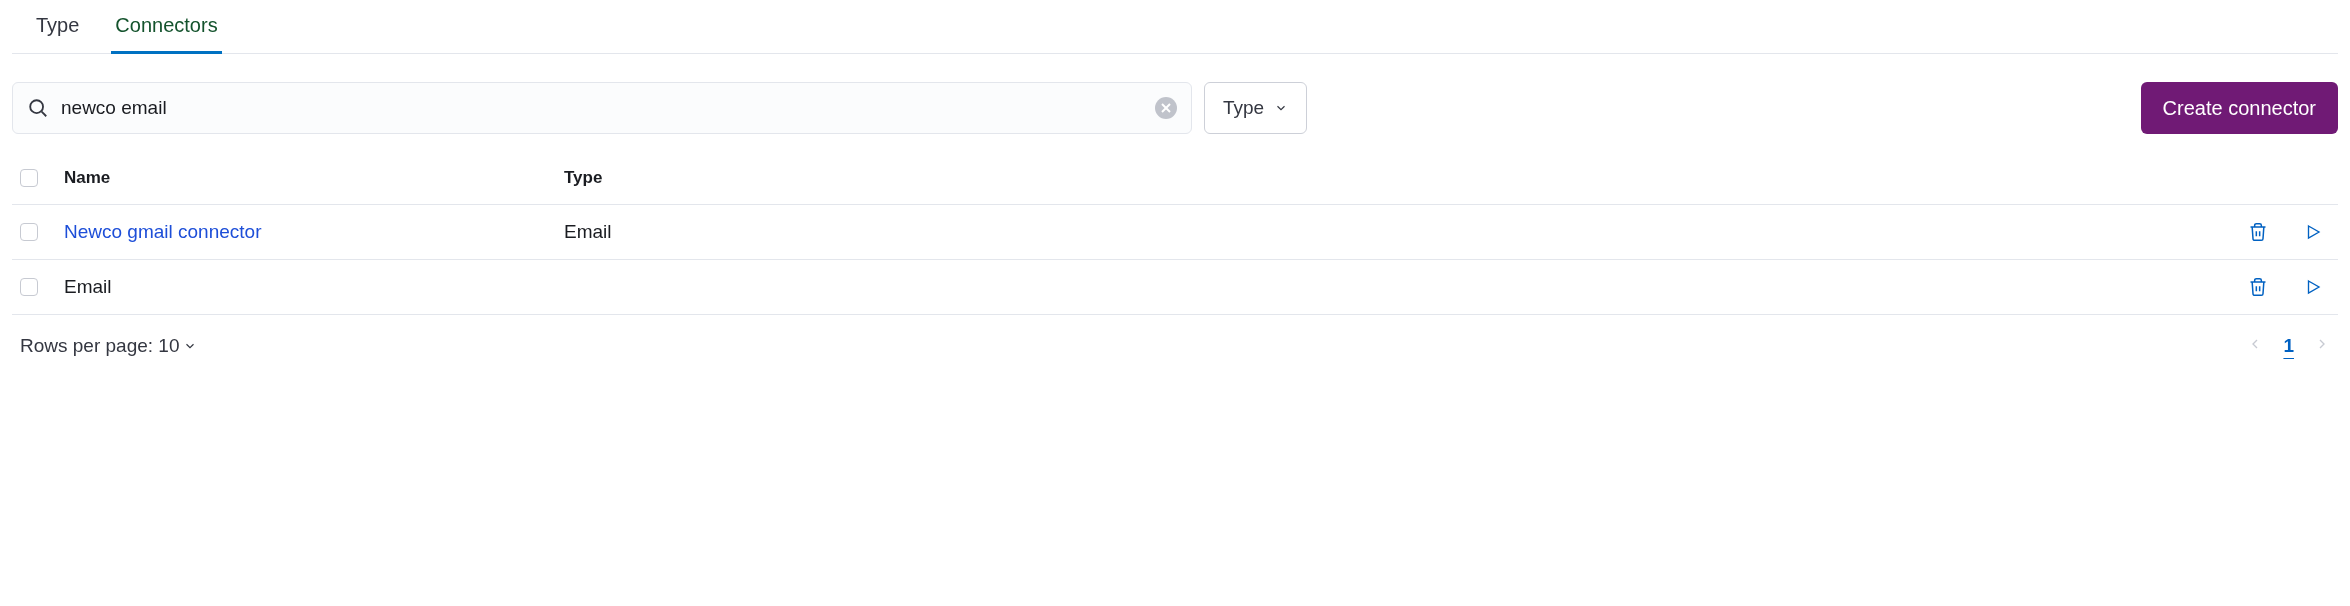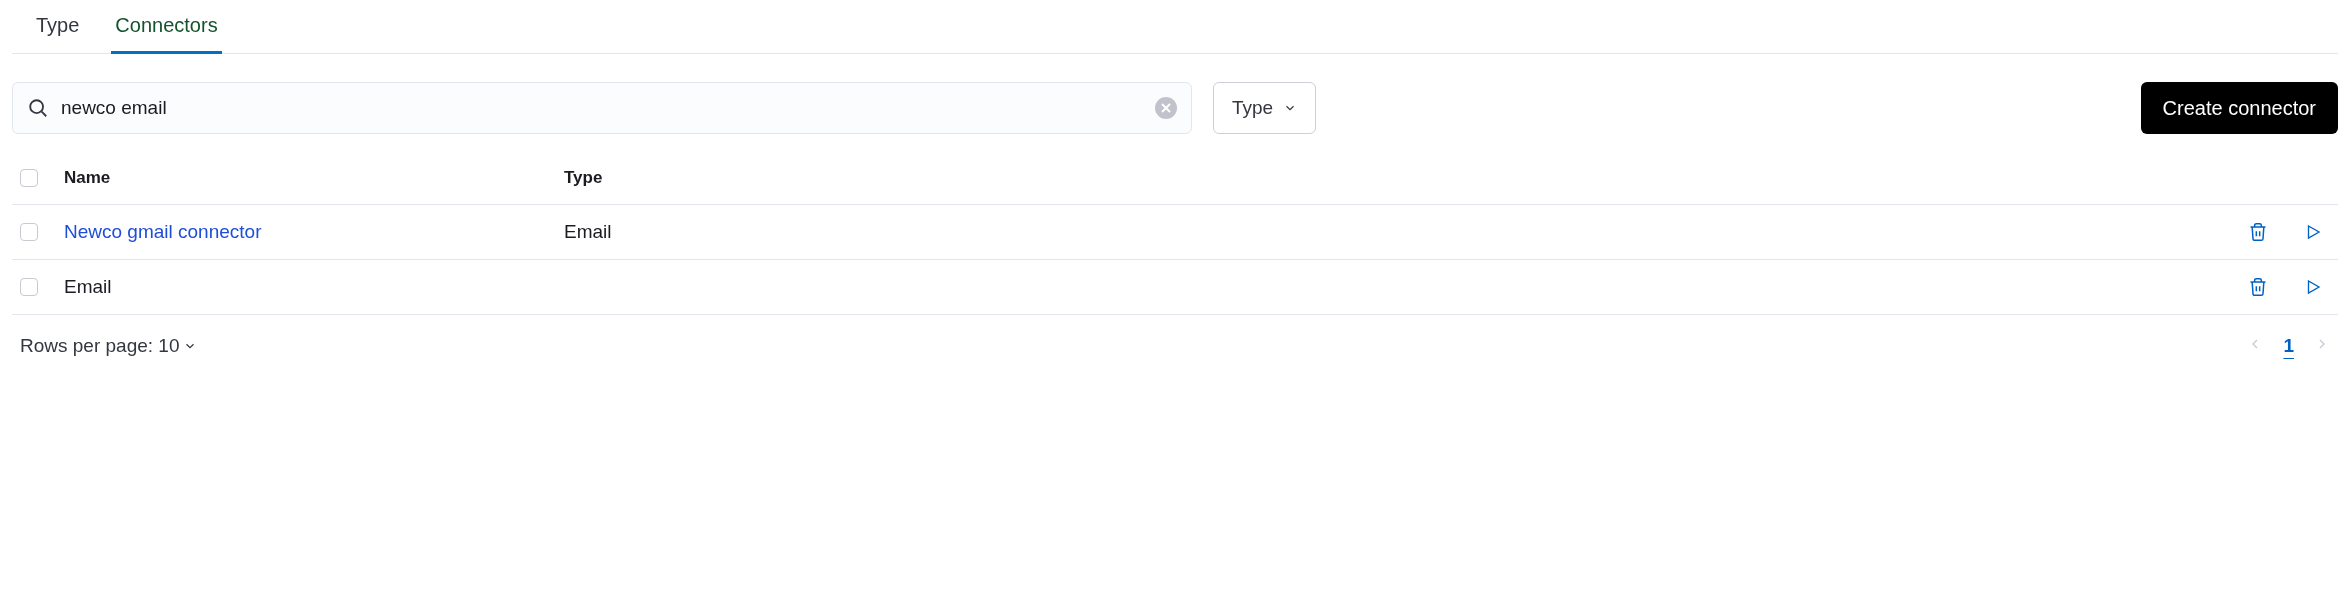--- a/index.html
+++ b/index.html
@@ -23,21 +23,21 @@
       border-bottom: 3px solid transparent;
       margin-bottom: -1px;
       color: #343741;
     }
     .tab.active {
       color: #14532d;
       border-bottom-color: #0071c2;
     }
     .toolbar {
       display: flex;
-      gap: 21px;
+      gap: 12px;
       align-items: stretch;
       padding: 28px 0 18px 0;
     }
     .search-wrap {
       flex: 0 0 1180px;
       display: flex;
       align-items: center;
       background: #fbfcfd;
       border: 1px solid #e3e6ec;
       border-radius: 6px;
@@ -70,21 +70,21 @@
       border: 1px solid #cdd0d8;
       border-radius: 6px;
       padding: 0 18px;
       height: 52px;
       font-size: 19px;
       background: #fff;
       cursor: pointer;
       color: #343741;
     }
     .create-btn {
-      background: #000000;
+      background: #701a75;
       color: #fff;
       border: none;
       border-radius: 6px;
       padding: 0 22px;
       height: 52px;
       font-size: 20px;
       font-weight: 400;
       cursor: pointer;
     }
     .spacer { flex: 1; }

